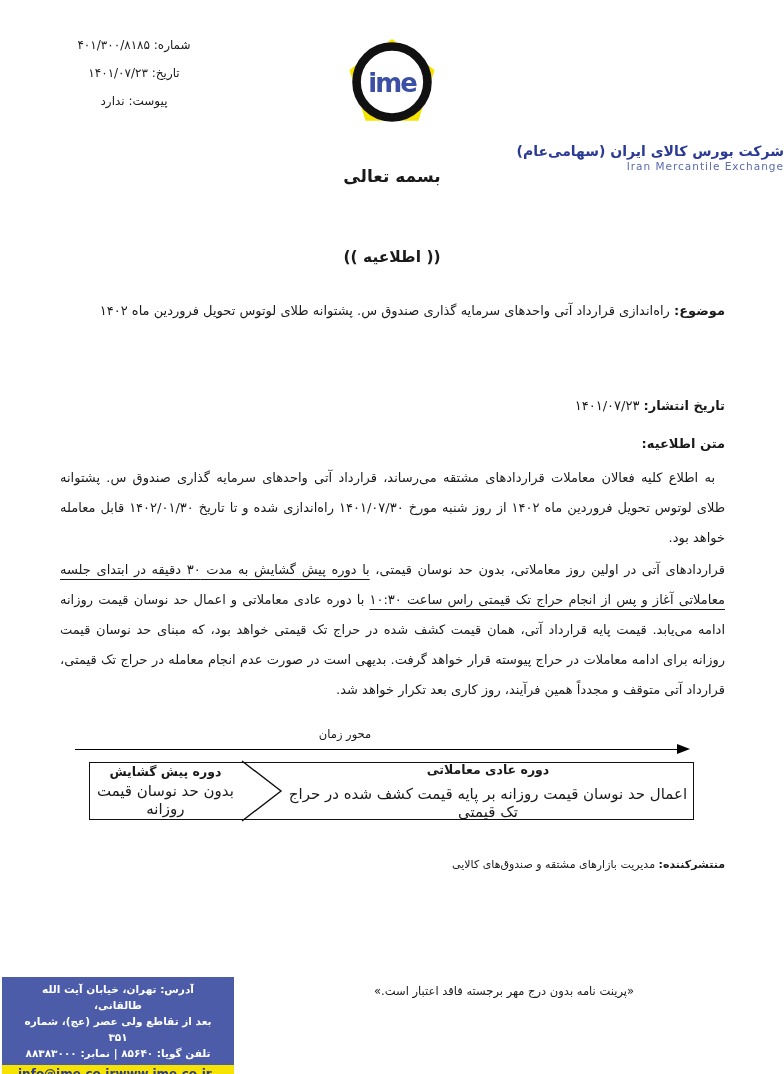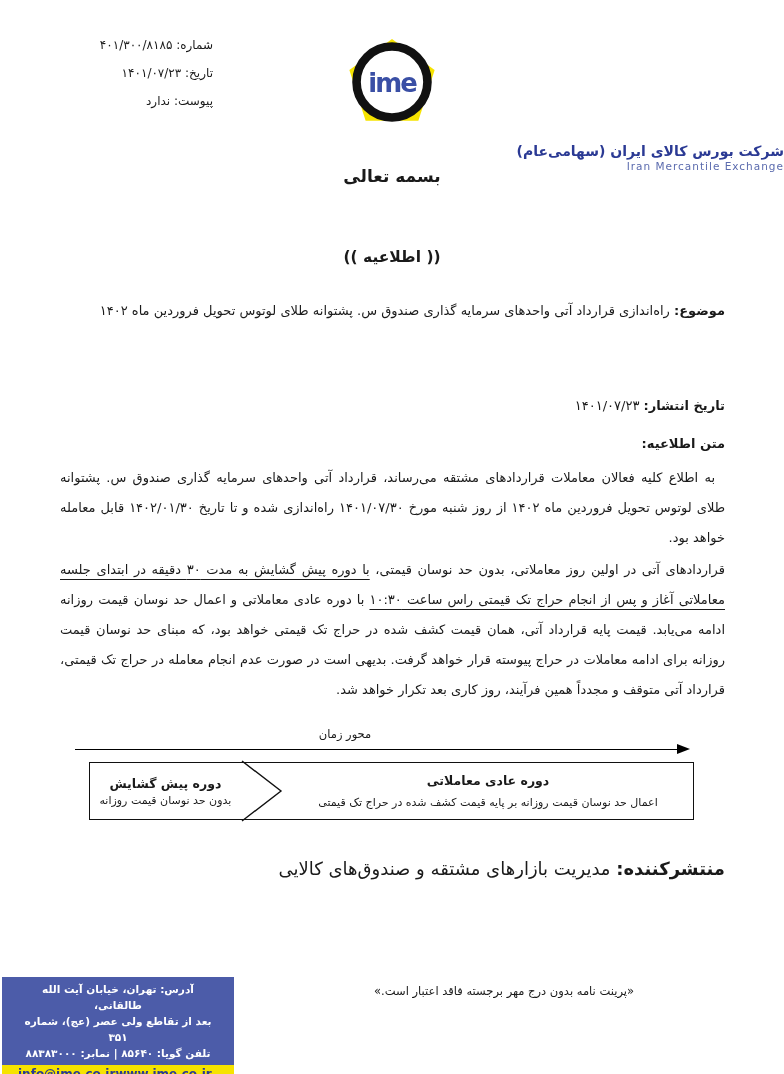--- a/index.html
+++ b/index.html
@@ -3,21 +3,21 @@
 <meta charset="utf-8">
 <style>
   html,body{margin:0;padding:0;background:#e8e8e8;}
   .page{
     position:relative;width:784px;height:1074px;background:#ffffff;
     font-family:"DejaVu Sans",sans-serif;color:#1a1a1a;direction:rtl;
     margin:0 auto;overflow:hidden;
   }
   
   .meta{position:absolute;top:31px;left:55px;width:158px;font-size:12px;line-height:28px;text-align:right;}
-  .meta .line{white-space:nowrap;}
+  .meta .line{white-space:nowrap;text-align:center;}
   
   .logo-wrap{position:absolute;top:36px;left:0;right:0;text-align:right;}
   .logo-svg{display:block;margin:0 auto;}
   .company-fa{font-size:14px;font-weight:bold;color:#2b3a94;margin-top:15px;}
   .company-en{font-size:10.5px;color:#5b6bae;direction:ltr;letter-spacing:1px;margin-top:1px;}
   .bismillah{position:absolute;top:166px;left:0;right:0;text-align:center;font-size:17px;font-weight:bold;}
   
   .title{position:absolute;top:248px;left:0;right:0;text-align:center;font-size:15.5px;font-weight:bold;}
   
   .field{position:absolute;right:59px;left:40px;font-size:13px;white-space:nowrap;}
@@ -33,24 +33,24 @@
   .uline{text-decoration:underline;text-underline-offset:5px;}
   
   .axis-label{position:absolute;top:727px;left:0;width:690px;text-align:center;font-size:11.5px;}
   .axis-arrow{position:absolute;top:749px;left:75px;width:603px;height:0;border-top:1.6px solid #000;}
   .axis-arrow .head{position:absolute;right:-12px;top:-6px;width:0;height:0;
     border-left:13px solid #000;border-top:5px solid transparent;border-bottom:5px solid transparent;}
   .tl-box{position:absolute;left:89px;top:762px;width:603px;height:56px;border:1.5px solid #111;}
   .tl-left{position:absolute;left:0;top:0;width:25%;height:100%;display:flex;flex-direction:column;justify-content:center;gap:3px;text-align:center;}
   .tl-right{position:absolute;left:32%;top:0;width:68%;height:100%;display:flex;flex-direction:column;justify-content:center;gap:8px;text-align:center;}
   .tl-title{font-size:12.5px;font-weight:bold;}
-  .tl-sub{font-size:11px;}
+  .tl-sub{font-size:15px;}
   .tl-chevron{position:absolute;left:25%;top:-2px;overflow:visible;}
   
-  .publisher{position:absolute;right:59px;top:858px;font-size:18px;white-space:nowrap;}
+  .publisher{position:absolute;right:59px;top:858px;font-size:11px;white-space:nowrap;}
   
   .note{position:absolute;top:984px;right:150px;font-size:11.5px;white-space:nowrap;}
   .footer-box{position:absolute;left:2px;top:977px;width:232px;}
   .footer-blue{background:#4c5ca9;color:#ffffff;font-weight:bold;font-size:10.5px;line-height:16px;text-align:center;padding:4px 19px;}
   .footer-yellow{background:#f6e300;color:#2b3a94;font-weight:bold;font-size:12px;direction:ltr;display:flex;justify-content:flex-start;padding:2px 16px 3px 16px;}
 </style>
 </head>
 <body>
 
 <div class="page">

